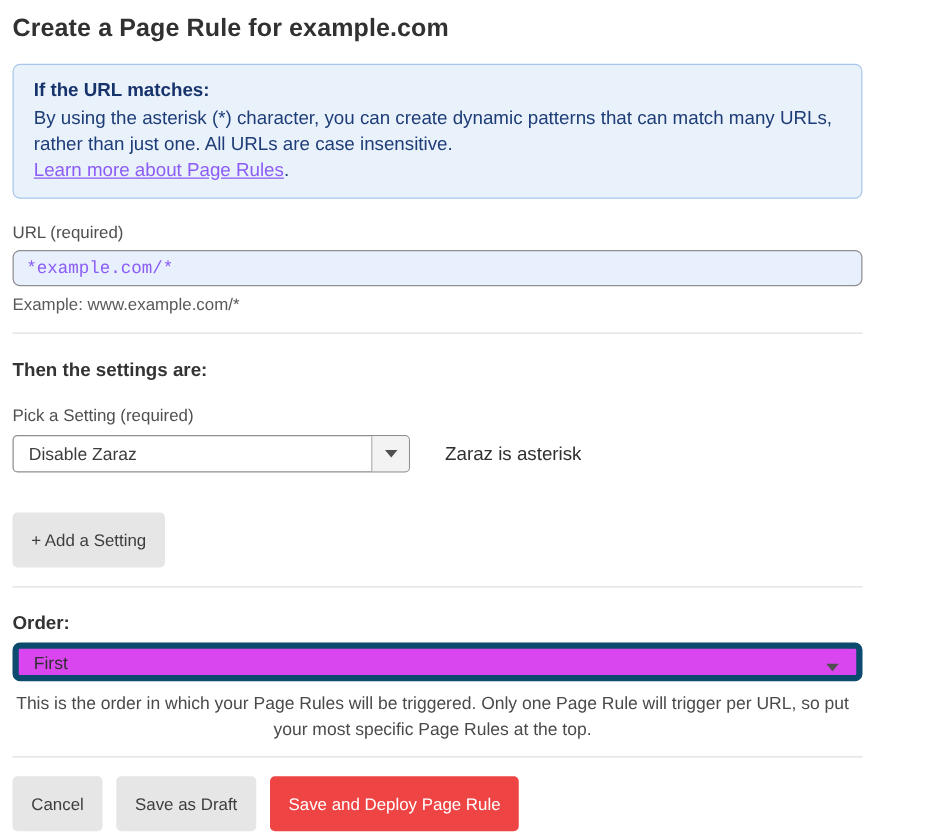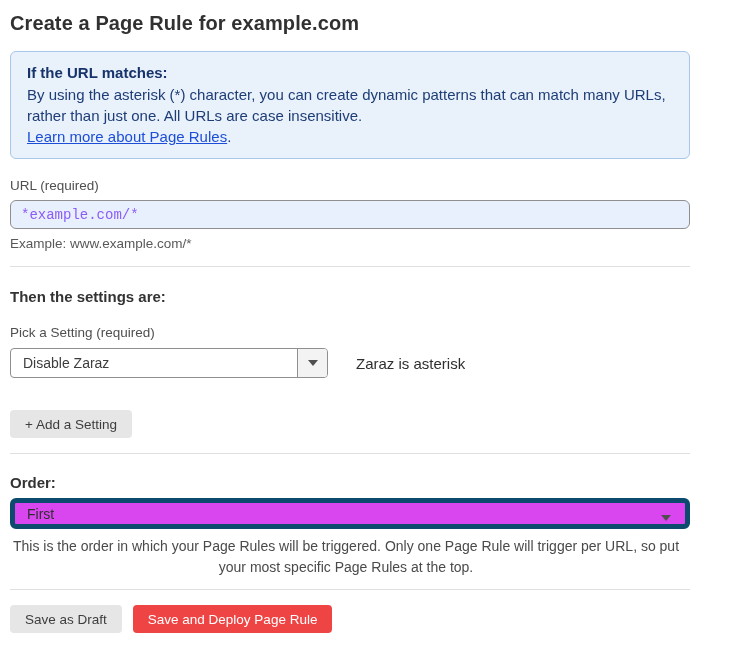--- a/index.html
+++ b/index.html
@@ -25,21 +25,21 @@
     border-radius: 6px;
     padding: 10px 16px 11px 16px;
     color: #1e3d77;
     font-size: 15px;
     line-height: 21px;
     margin-bottom: 19px;
   }
   .info-heading { font-weight: bold; color: #17336b; margin: 0 0 1px 0; }
   .info-body { margin: 0; max-width: 648px; }
   .info-link-line { margin: 0; }
-  .learn-more { color: #1d4ed8; text-decoration: underline; cursor: pointer; }
+  .learn-more { color: #8b5cf6; text-decoration: underline; cursor: pointer; }
   .link-suffix { color: #1e3d77; }
 
   .field-label { font-size: 13.5px; color: #4f4f4f; margin: 0 0 7px 0; }
 
   .url-input {
     width: 100%; height: 29px;
     background: #e8f0fe;
     border: 1px solid #8f8f8f;
     border-radius: 6px;
     padding: 4px 10px;
@@ -81,21 +81,21 @@
     width: 0; height: 0; display: inline-block;
     border-left: 5px solid transparent;
     border-right: 5px solid transparent;
     border-top: 6px solid #4f4f4f;
   }
   .status-text { font-size: 15px; color: #2f2f2f; margin-left: 28px; }
 
   .btn {
     font-family: "Liberation Sans", sans-serif;
     font-size: 13.5px; border: none; border-radius: 4px;
-    height: 28px; padding: 0 15px; cursor: pointer;
+    height: 44px; padding: 0 15px; cursor: pointer;
   }
   .btn-gray { background: #e6e6e6; color: #3d3d3d; }
   .btn-blue { background: #ef4444; color: #ffffff; }
   .add-setting { margin-top: 32px; }
 
   .select-label { margin-top: 19px; }
   .select-full {
     position: relative; width: 100%; height: 31px; margin-top: 7px;
     border: 5px solid #0c4a6e; border-radius: 6px;
     background: #d946ef; cursor: pointer;
@@ -154,17 +154,18 @@
   <div class="select-full">
     <span>First</span>
     <span class="caret"></span>
   </div>
 
   <p class="order-help">This is the order in which your Page Rules will be triggered. Only one Page Rule will trigger per URL, so put your most specific Page Rules at the top.</p>
 
   <hr class="divider divider-3">
 
   <div class="actions">
+    <button class="btn btn-gray">Cancel</button>
     <button class="btn btn-gray">Save as Draft</button>
     <button class="btn btn-blue">Save and Deploy Page Rule</button>
   </div>
 
 </div>
 
 </body></html>

